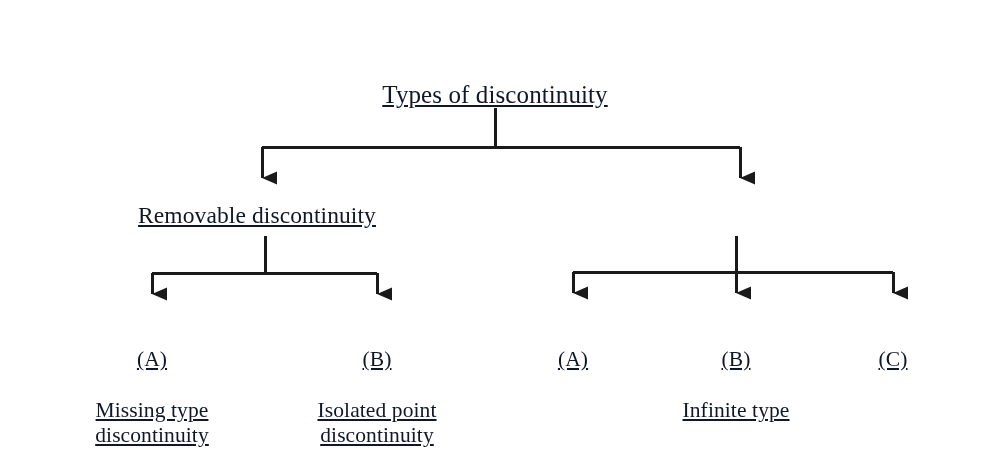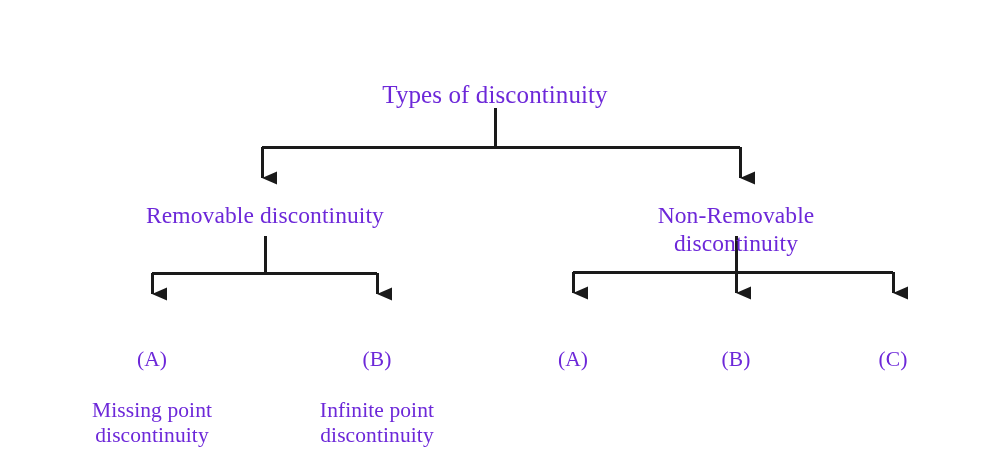--- a/index.html
+++ b/index.html
@@ -26,21 +26,22 @@
     top: 0;
     width: 989px;
     height: 470px;
   }
   .node {
     position: absolute;
     text-align: center;
     line-height: 1.18;
     white-space: pre-line;
     transform: translateX(-50%);
-    color: #6d28d9;
+    color: #0f172a;
+    text-decoration: underline;
   }
   .node-root {
     font-size: 25px;
     letter-spacing: 0.1px;
   }
   .node-level2 {
     font-size: 23.5px;
     letter-spacing: 0.1px;
   }
   .node-leaf {
@@ -86,41 +87,41 @@
 
       <path d="M 573 272 L 893 272"></path>
       <path d="M 573 272 L 573 293" marker-end="url(#arrowhead)"></path>
       <path d="M 736 272 L 736 293" marker-end="url(#arrowhead)"></path>
       <path d="M 893 272 L 893 293" marker-end="url(#arrowhead)"></path>
     </g>
   </svg>
 
   <div class="node node-root" style="left:495px; top:80px;">Types of discontinuity</div>
 
-  <div class="node node-level2" style="left:265px; top:202px;">Removable discontinuity</div>
+  <div class="node node-level2" style="left:257px; top:202px;">Removable discontinuity</div>
 
-  <div class="node node-level2" style="left:736px; top:202px;">Non-Removable discontinuity</div>
 
   <div class="node node-leaf" style="left:152px; top:322px;">
     <span class="leaf-tag">(A)</span>
-    <span class="leaf-text">Missing point
+    <span class="leaf-text">Missing type
 discontinuity</span>
   </div>
 
   <div class="node node-leaf" style="left:377px; top:322px;">
     <span class="leaf-tag">(B)</span>
-    <span class="leaf-text">Infinite point
+    <span class="leaf-text">Isolated point
 discontinuity</span>
   </div>
 
   <div class="node node-leaf" style="left:573px; top:322px;">
     <span class="leaf-tag">(A)</span>
   </div>
 
   <div class="node node-leaf" style="left:736px; top:322px;">
     <span class="leaf-tag">(B)</span>
+    <span class="leaf-text">Infinite type</span>
   </div>
 
   <div class="node node-leaf" style="left:893px; top:322px;">
     <span class="leaf-tag">(C)</span>
   </div>
 
 </div>
 
 </body></html>

